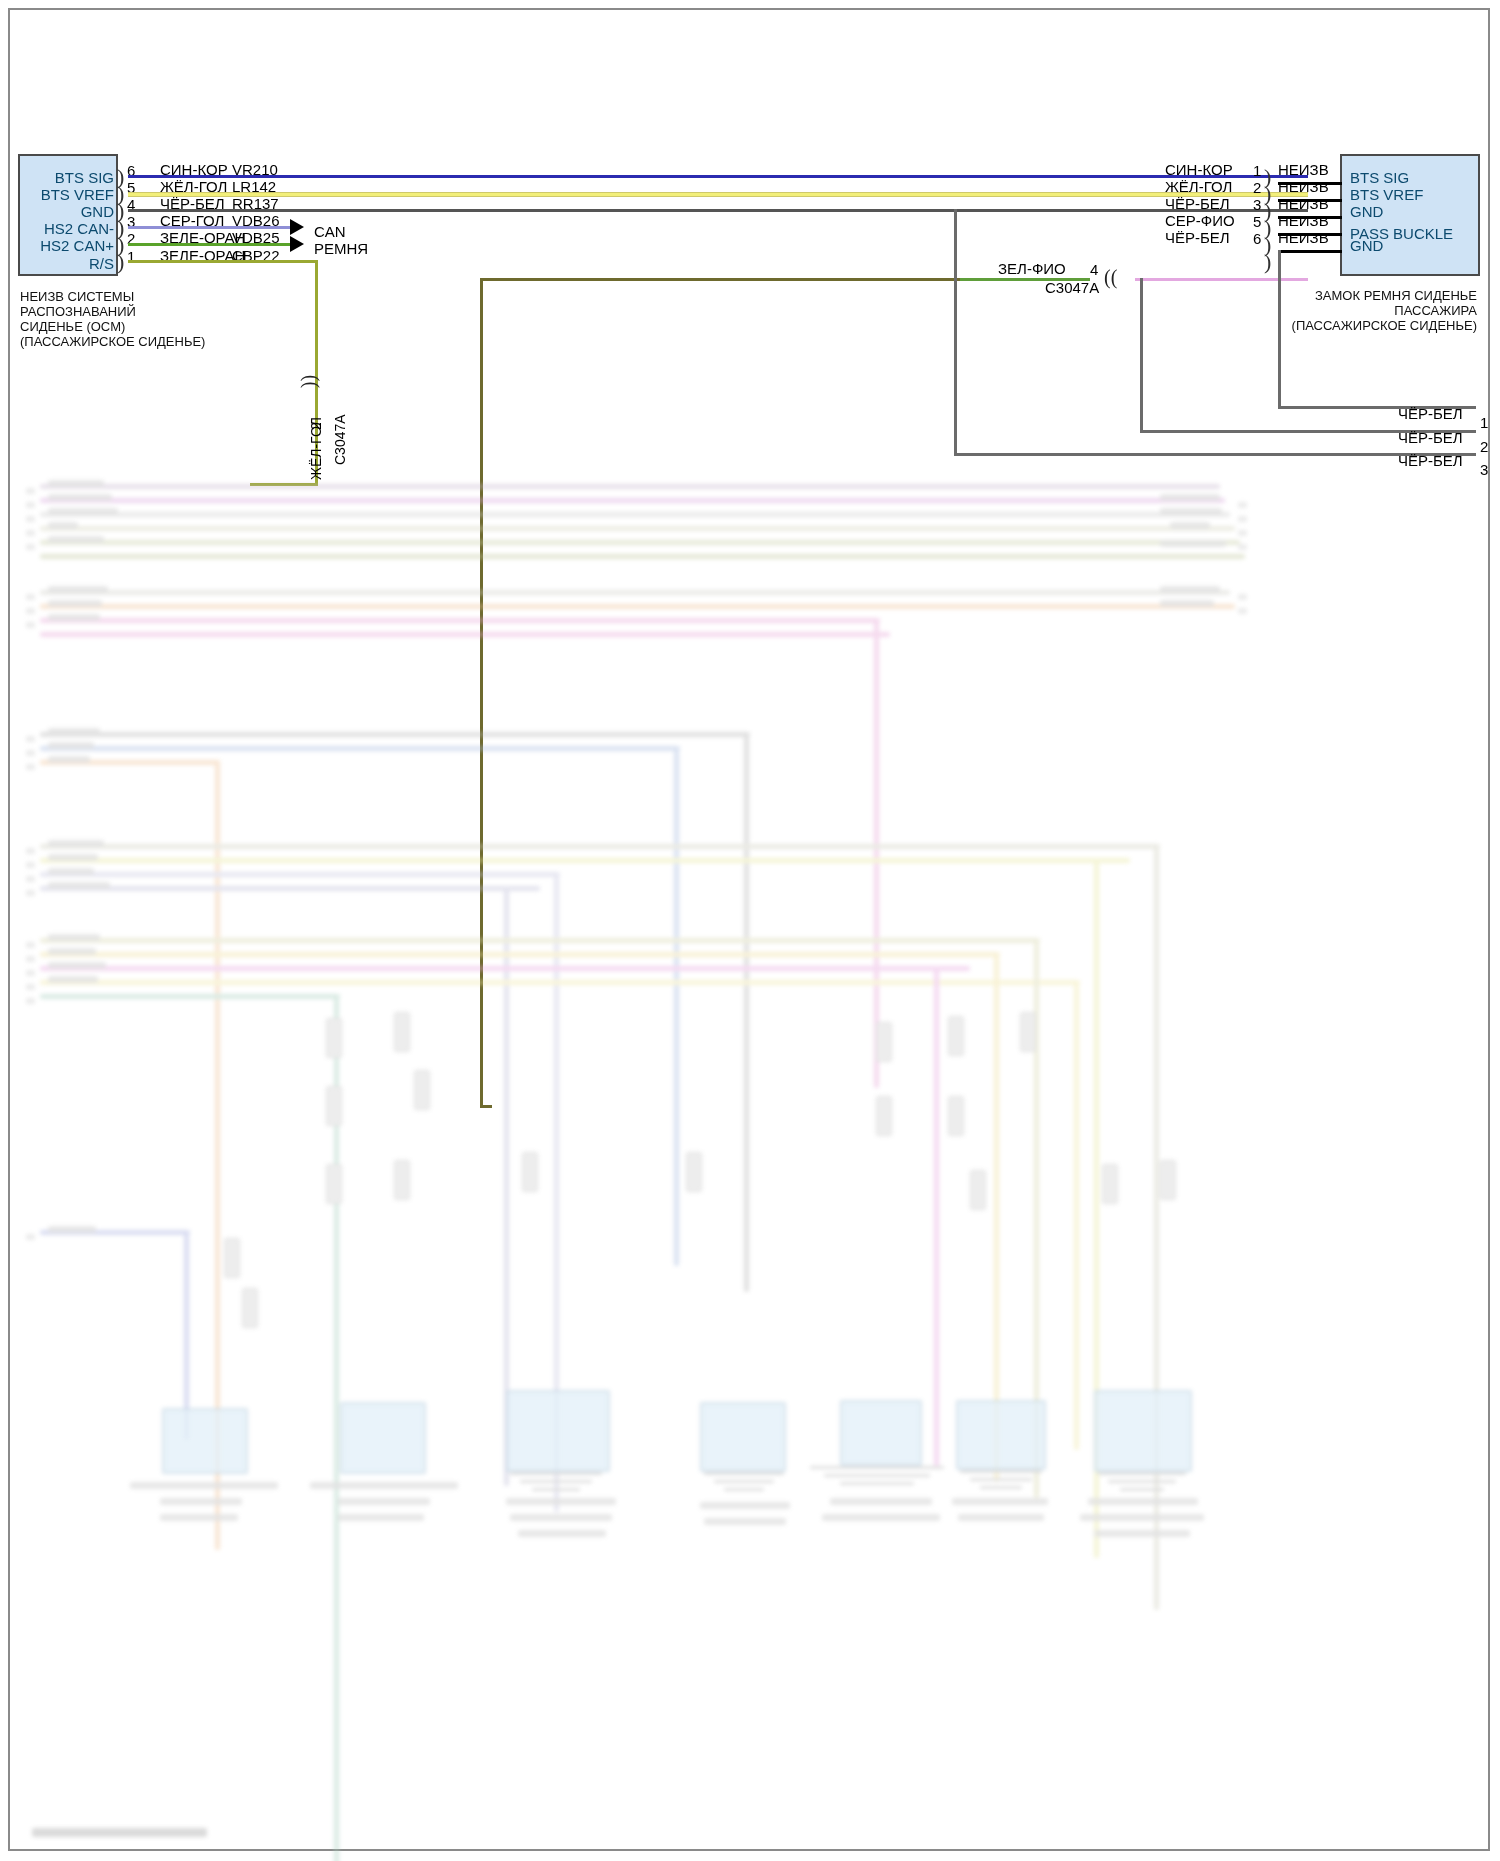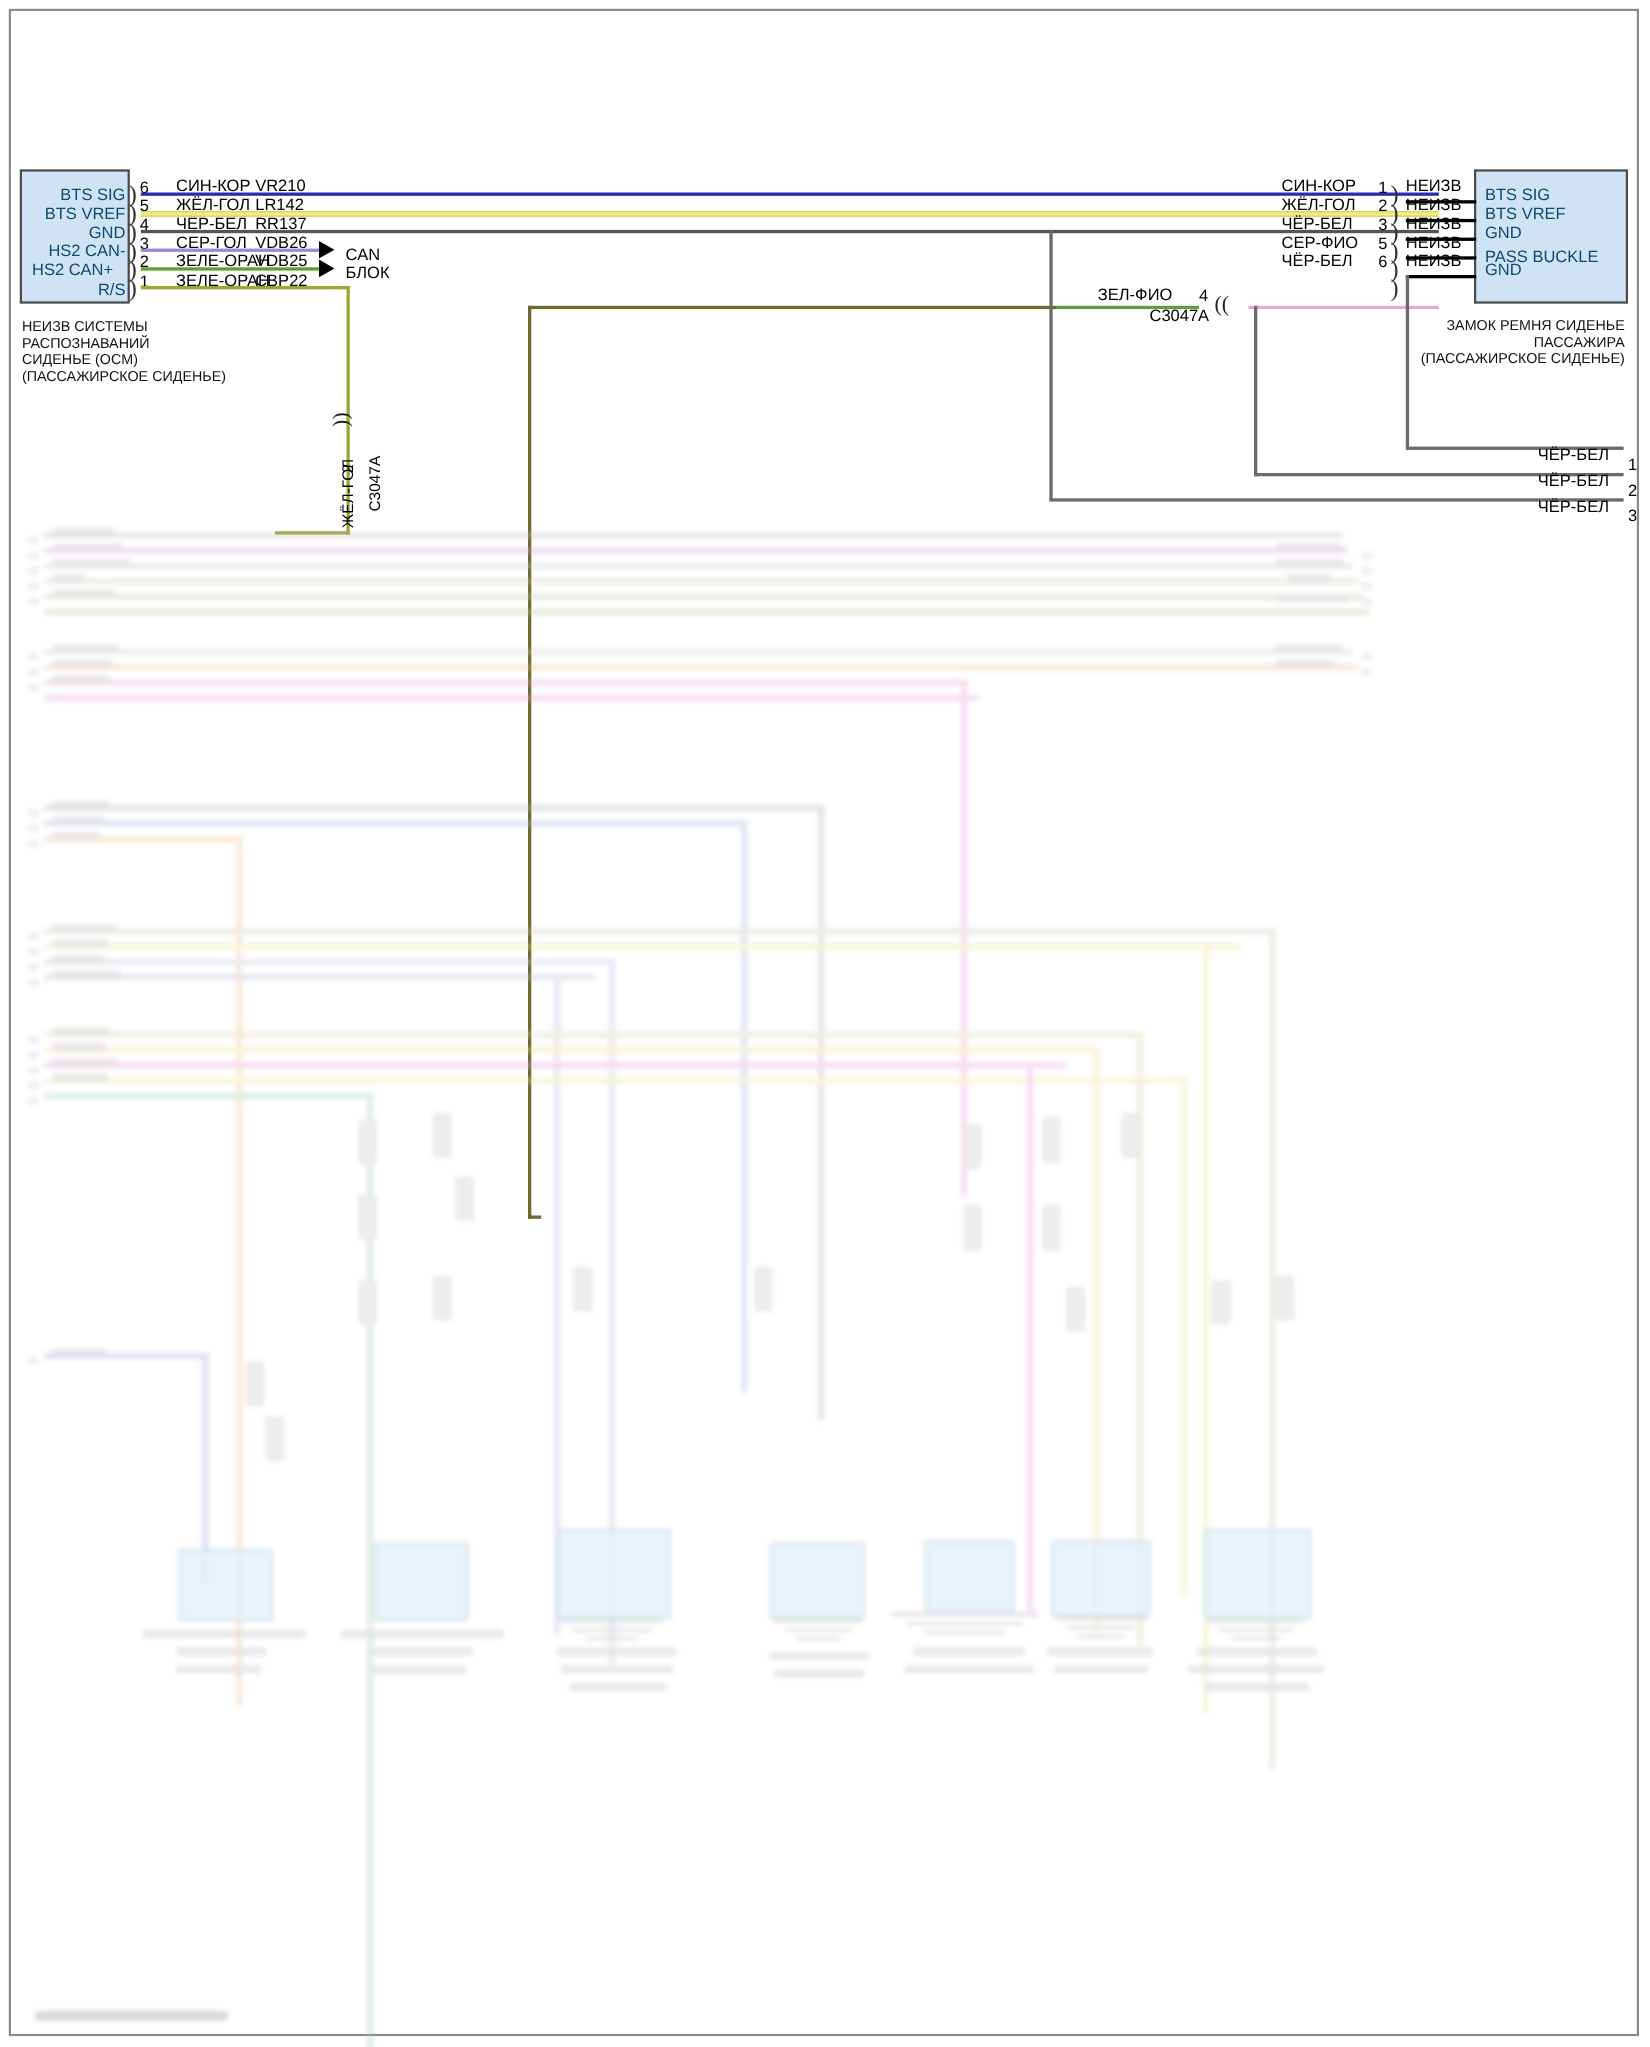--- a/index.html
+++ b/index.html
@@ -45,21 +45,21 @@
 
 <div id="page">
   <div id="sheet">
 
     <div class="blk" style="left:8px;top:144px;width:100px;height:122px;"></div>
 
     <div class="pinlabel r" style="left:8px;top:159px;width:96px;text-align:right;">BTS SIG</div>
     <div class="pinlabel r" style="left:8px;top:176px;width:96px;text-align:right;">BTS VREF</div>
     <div class="pinlabel r" style="left:8px;top:193px;width:96px;text-align:right;">GND</div>
     <div class="pinlabel r" style="left:8px;top:210px;width:96px;text-align:right;">HS2 CAN-</div>
-    <div class="pinlabel r" style="left:8px;top:227px;width:96px;text-align:center;">HS2 CAN+</div>
+    <div class="pinlabel r" style="left:8px;top:227px;width:96px;text-align:right;">HS2 CAN+</div>
     <div class="pinlabel r" style="left:8px;top:245px;width:96px;text-align:right;">R/S</div>
 
     <div class="brk" style="left:107px;top:154px;">)</div>
     <div class="brk" style="left:107px;top:171px;">)</div>
     <div class="brk" style="left:107px;top:188px;">)</div>
     <div class="brk" style="left:107px;top:205px;">)</div>
     <div class="brk" style="left:107px;top:222px;">)</div>
     <div class="brk" style="left:107px;top:239px;">)</div>
 
     <div class="num" style="left:117px;top:152px;">6</div>
@@ -98,21 +98,21 @@
 
     <div class="hline" style="left:118px;top:233px;width:162px;background:#5aa32a;"></div>
 
     <div class="hline" style="left:118px;top:250px;width:190px;background:#9aa832;"></div>
     <div class="vline" style="left:305px;top:250px;height:226px;background:#9aa832;"></div>
     <div class="hline" style="left:240px;top:473px;width:68px;background:#9aa832;"></div>
 
     <div class="arrow" style="left:280px;top:209px;"></div>
     <div class="arrow" style="left:280px;top:226px;"></div>
     <div class="txt" style="left:304px;top:214px;">CAN</div>
-    <div class="txt" style="left:304px;top:231px;">БЛОК</div>
+    <div class="txt" style="left:304px;top:231px;">РЕМНЯ</div>
 
     <div class="conn" style="left:295px;top:360px;transform:rotate(90deg);transform-origin:center;">((</div>
     <div class="vtxt" style="left:298px;top:420px;">2</div>
     <div class="vtxt" style="left:322px;top:455px;">C3047A</div>
     <div class="vtxt" style="left:298px;top:470px;">ЖЁЛ-ГОЛ</div>
 
     <div class="hline" style="left:470px;top:268px;width:480px;background:#6e6a2e;"></div>
     <div class="vline" style="left:470px;top:268px;height:830px;background:#6e6a2e;"></div>
     <div class="hline" style="left:470px;top:1095px;width:12px;background:#6e6a2e;"></div>
 

